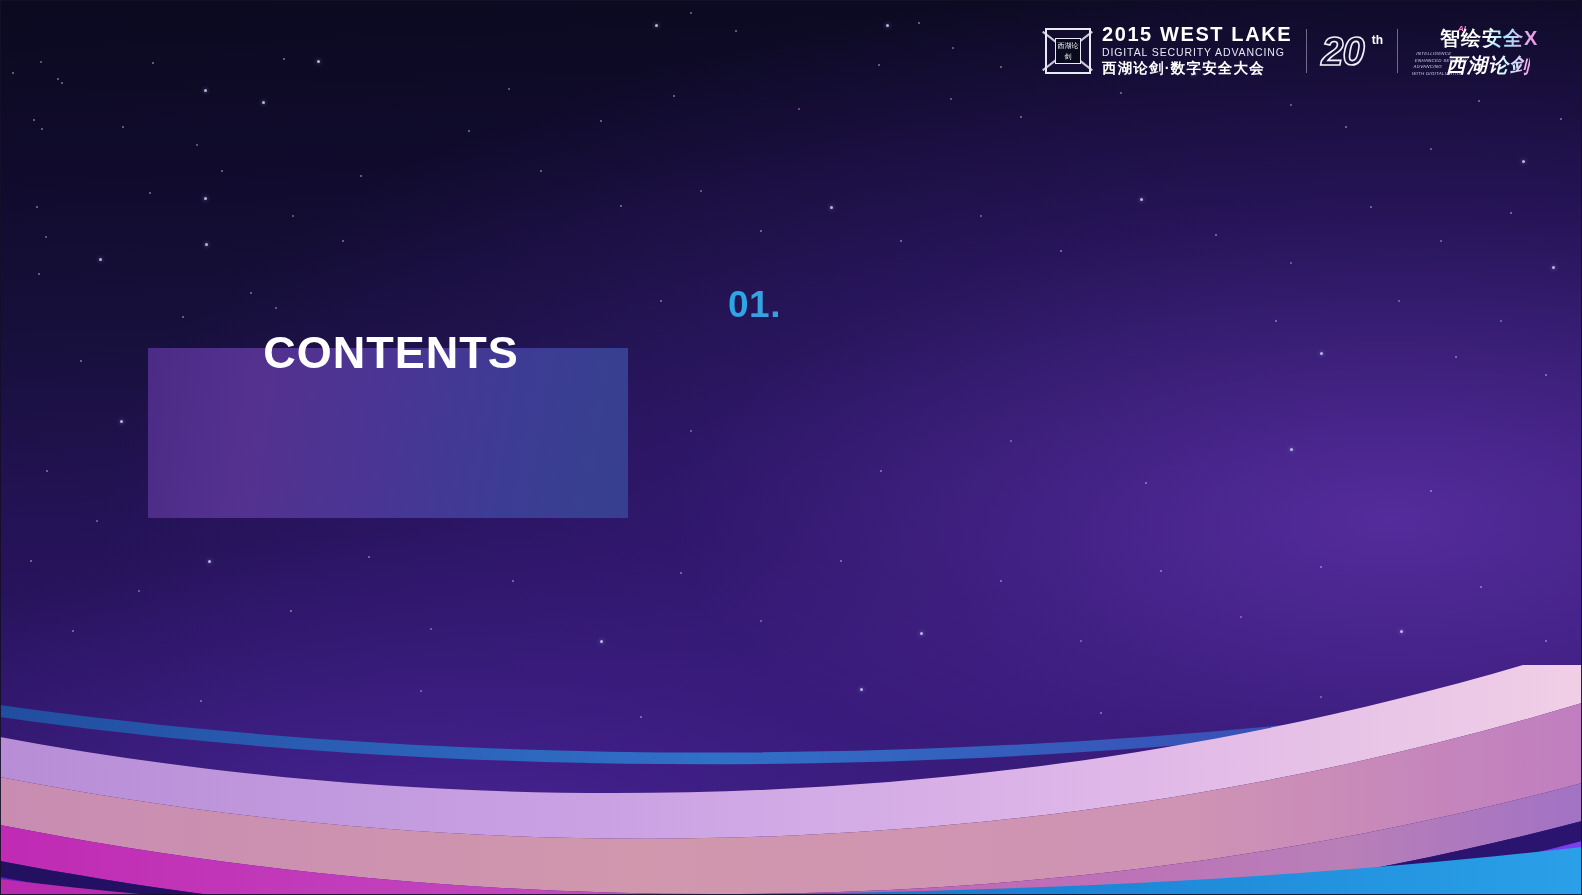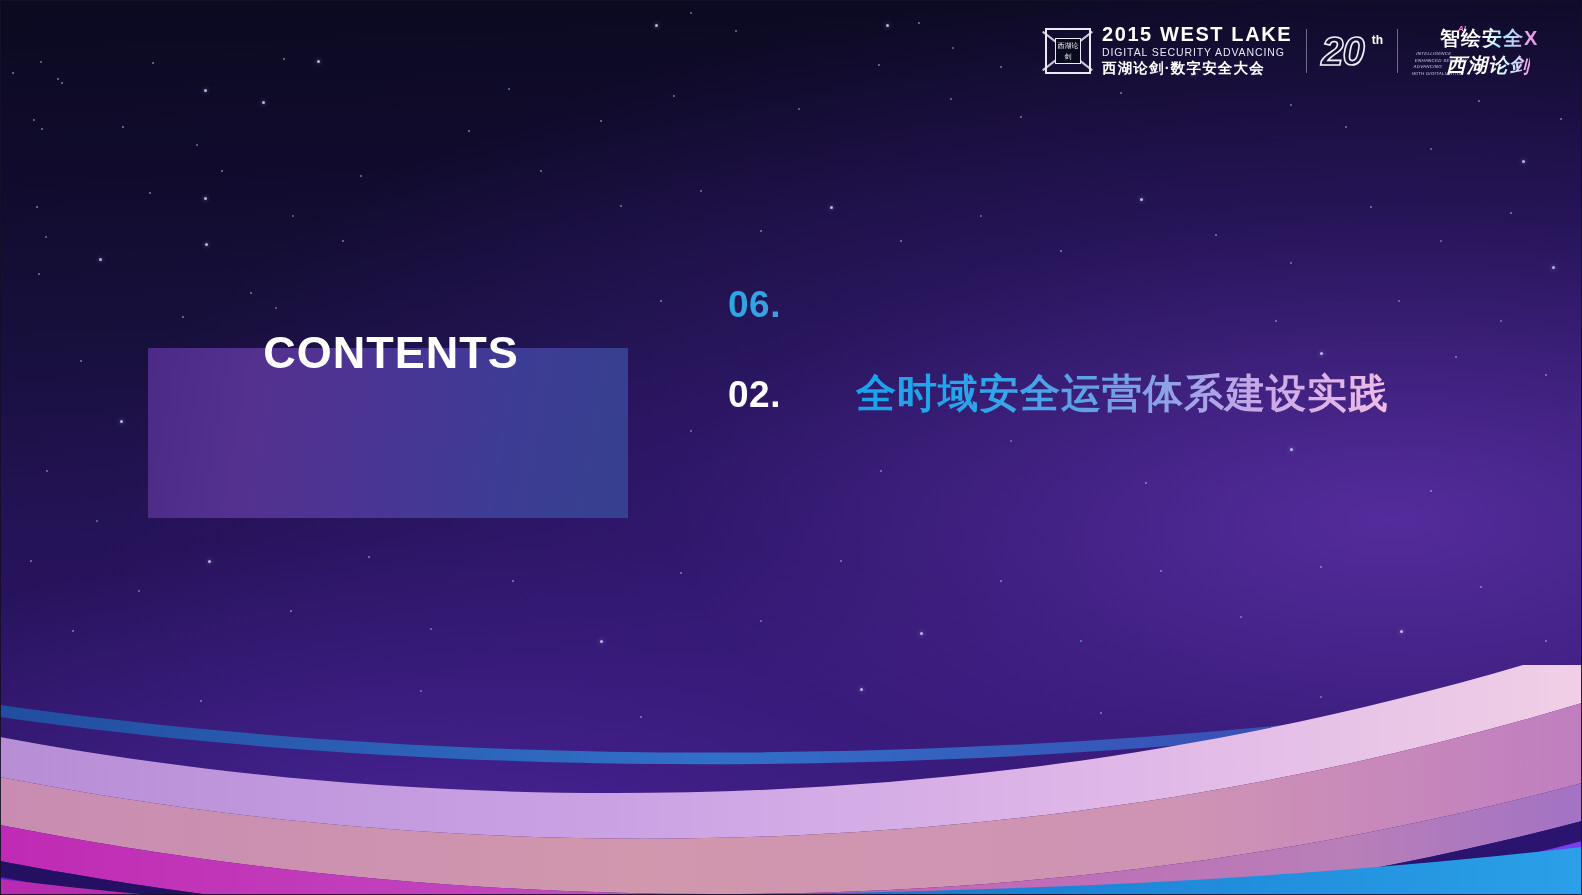--- a/index.html
+++ b/index.html
@@ -313,27 +313,23 @@
   </div>
 
   <div class="panel"></div>
   <div class="panel-title">
     <div class="en-title">CONTENTS</div>
   </div>
 
   <div class="toc">
 
     <div class="toc-row">
-      <div class="toc-num grad">06.</div>
+      <div class="toc-num grad">01.</div>
     </div>
 
-    <div class="toc-row">
-      <div class="toc-num white">02.</div>
-      <div class="toc-text">全时域安全运营体系建设实践</div>
-    </div>
 
   </div>
 
   <svg class="wave" viewBox="0 0 1582 230" preserveAspectRatio="none">
     <defs>
       <linearGradient id="gStreak" x1="0" y1="0" x2="1" y2="0">
         <stop offset="0%" stop-color="#1b5fae" stop-opacity="0.75"></stop>
         <stop offset="45%" stop-color="#2f7fd4" stop-opacity="0.85"></stop>
         <stop offset="100%" stop-color="#3b5fd0" stop-opacity="0.55"></stop>
       </linearGradient>

